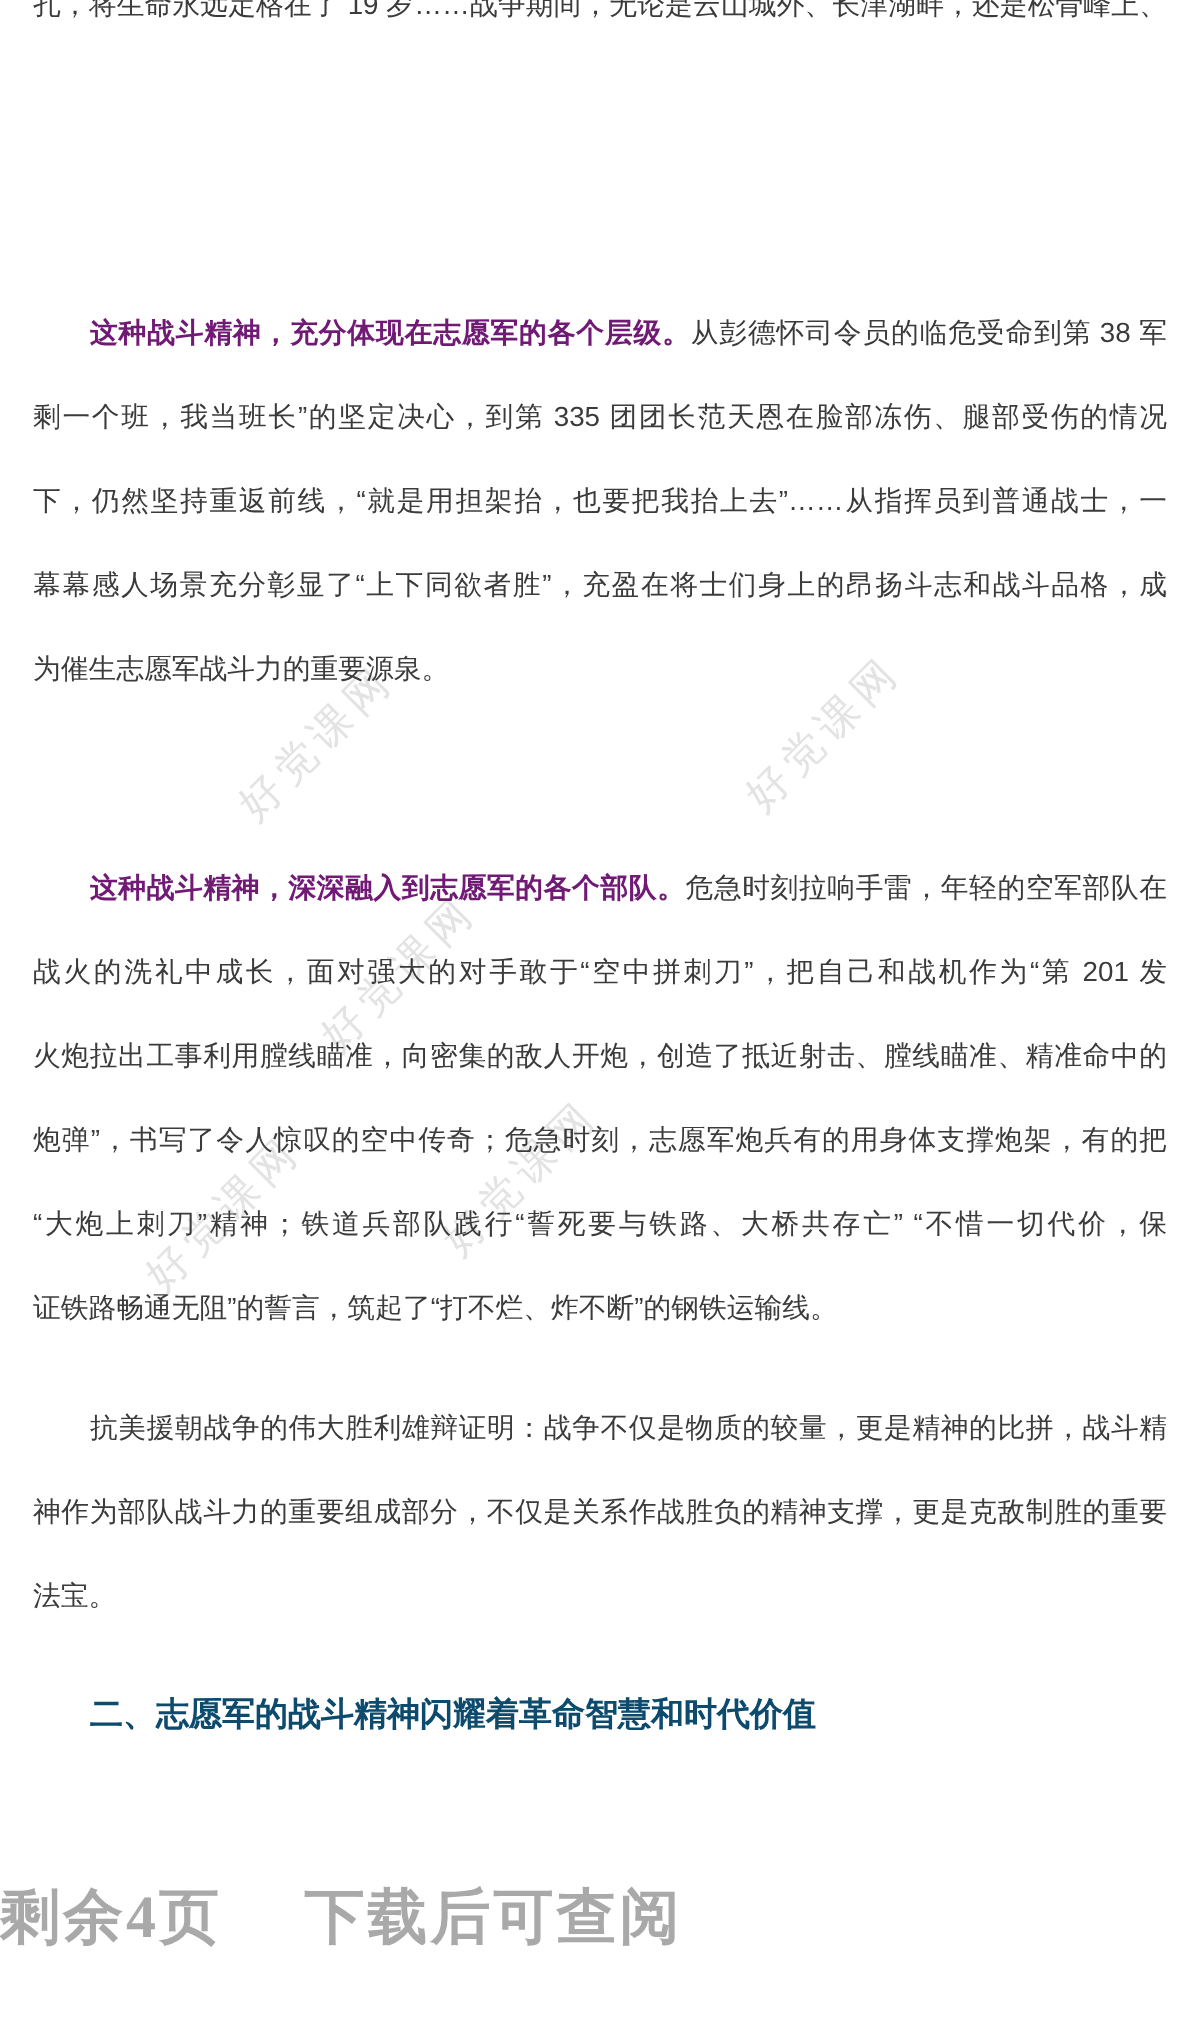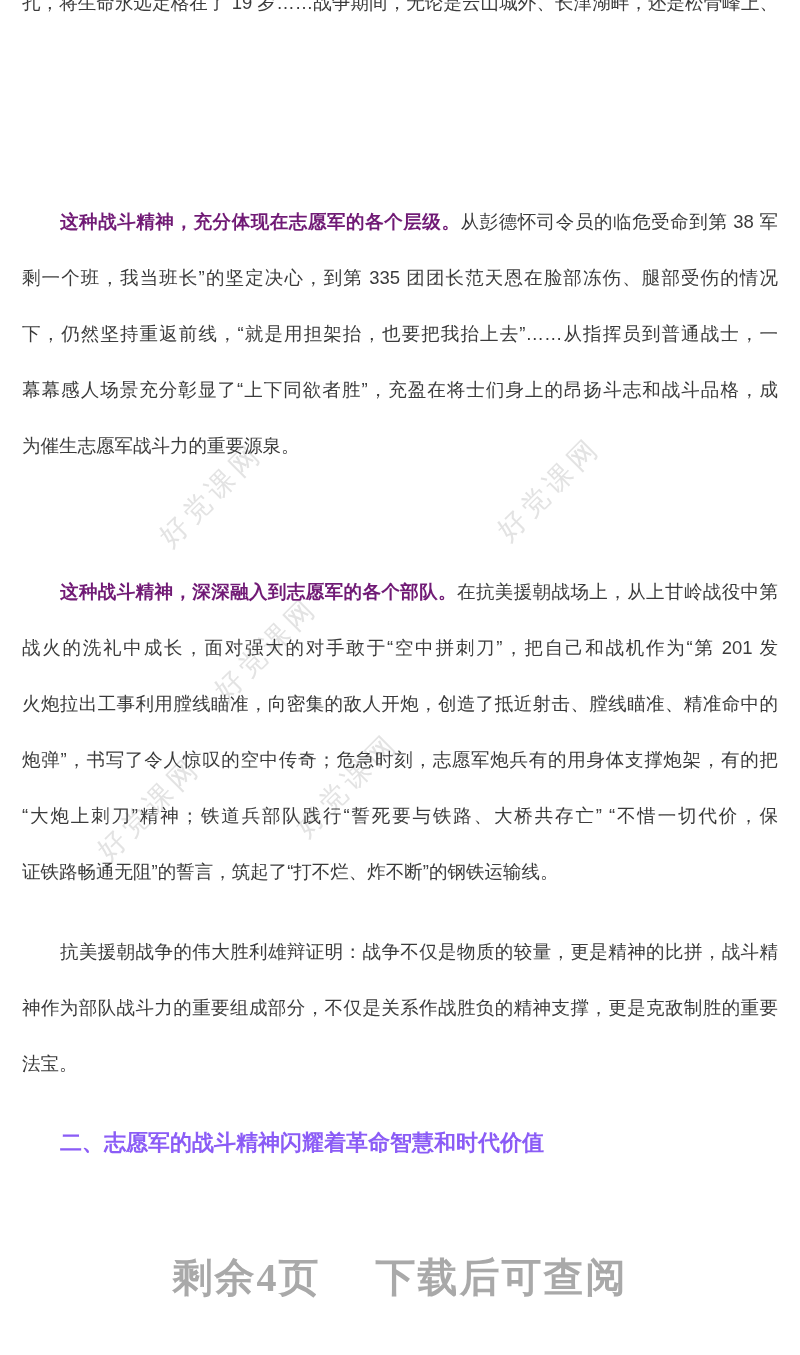--- a/index.html
+++ b/index.html
@@ -23,27 +23,26 @@
     text-align-last:justify;
   }
   .line.last { text-align-last:left; }
   .line.indent { text-indent:38px; }
   .bold { font-weight:700; color:#701a75; }
   .heading {
     position:absolute;
     left:22px; width:756px; top:1128px;
     text-indent:38px;
     font-size:22px; font-weight:700;
-    color:#8b5cf6;
+    color:#0c4a6e;
     line-height:30px;
   }
   .footer {
     position:absolute;
     left:0; top:1250px; width:100%;
-    text-align:center;
     font-family:"Liberation Serif","DejaVu Serif",serif;
     font-weight:700;
     font-size:40px;
     color:#a9a9a9;
     letter-spacing:2px;
   }
   .footer-gap { display:inline-block; width:55px; }
   .wm {
     position:absolute;
     font-size:28px;
@@ -74,21 +73,21 @@
   <div class="textblock" style="top:56px;">
     </div>
   <div class="textblock" style="top:194px;">
       <div class="line indent"><span class="bold">这种战斗精神，充分体现在志愿军的各个层级。</span><span>从彭德怀司令员的临危受命到第 38 军</span></div>
       <div class="line"><span>剩一个班，我当班长”的坚定决心，到第 335 团团长范天恩在脸部冻伤、腿部受伤的情况</span></div>
       <div class="line"><span>下，仍然坚持重返前线，“就是用担架抬，也要把我抬上去”……从指挥员到普通战士，一</span></div>
       <div class="line"><span>幕幕感人场景充分彰显了“上下同欲者胜”，充盈在将士们身上的昂扬斗志和战斗品格，成</span></div>
       <div class="line last"><span>为催生志愿军战斗力的重要源泉。</span></div>
     </div>
   <div class="textblock" style="top:564px;">
-      <div class="line indent"><span class="bold">这种战斗精神，深深融入到志愿军的各个部队。</span><span>在抗美援朝战场上，从上甘岭战役中第</span></div>
+      <div class="line indent"><span class="bold">这种战斗精神，深深融入到志愿军的各个部队。</span><span>危急时刻拉响手雷，年轻的空军部队在</span></div>
       <div class="line"><span>战火的洗礼中成长，面对强大的对手敢于“空中拼刺刀”，把自己和战机作为“第 201 发</span></div>
       <div class="line"><span>火炮拉出工事利用膛线瞄准，向密集的敌人开炮，创造了抵近射击、膛线瞄准、精准命中的</span></div>
       <div class="line"><span>炮弹”，书写了令人惊叹的空中传奇；危急时刻，志愿军炮兵有的用身体支撑炮架，有的把</span></div>
       <div class="line"><span>“大炮上刺刀”精神；铁道兵部队践行“誓死要与铁路、大桥共存亡” “不惜一切代价，保</span></div>
       <div class="line last"><span>证铁路畅通无阻”的誓言，筑起了“打不烂、炸不断”的钢铁运输线。</span></div>
     </div>
   <div class="textblock" style="top:924px;">
       <div class="line indent"><span>抗美援朝战争的伟大胜利雄辩证明：战争不仅是物质的较量，更是精神的比拼，战斗精</span></div>
       <div class="line"><span>神作为部队战斗力的重要组成部分，不仅是关系作战胜负的精神支撑，更是克敌制胜的重要</span></div>
       <div class="line last"><span>法宝。</span></div>

